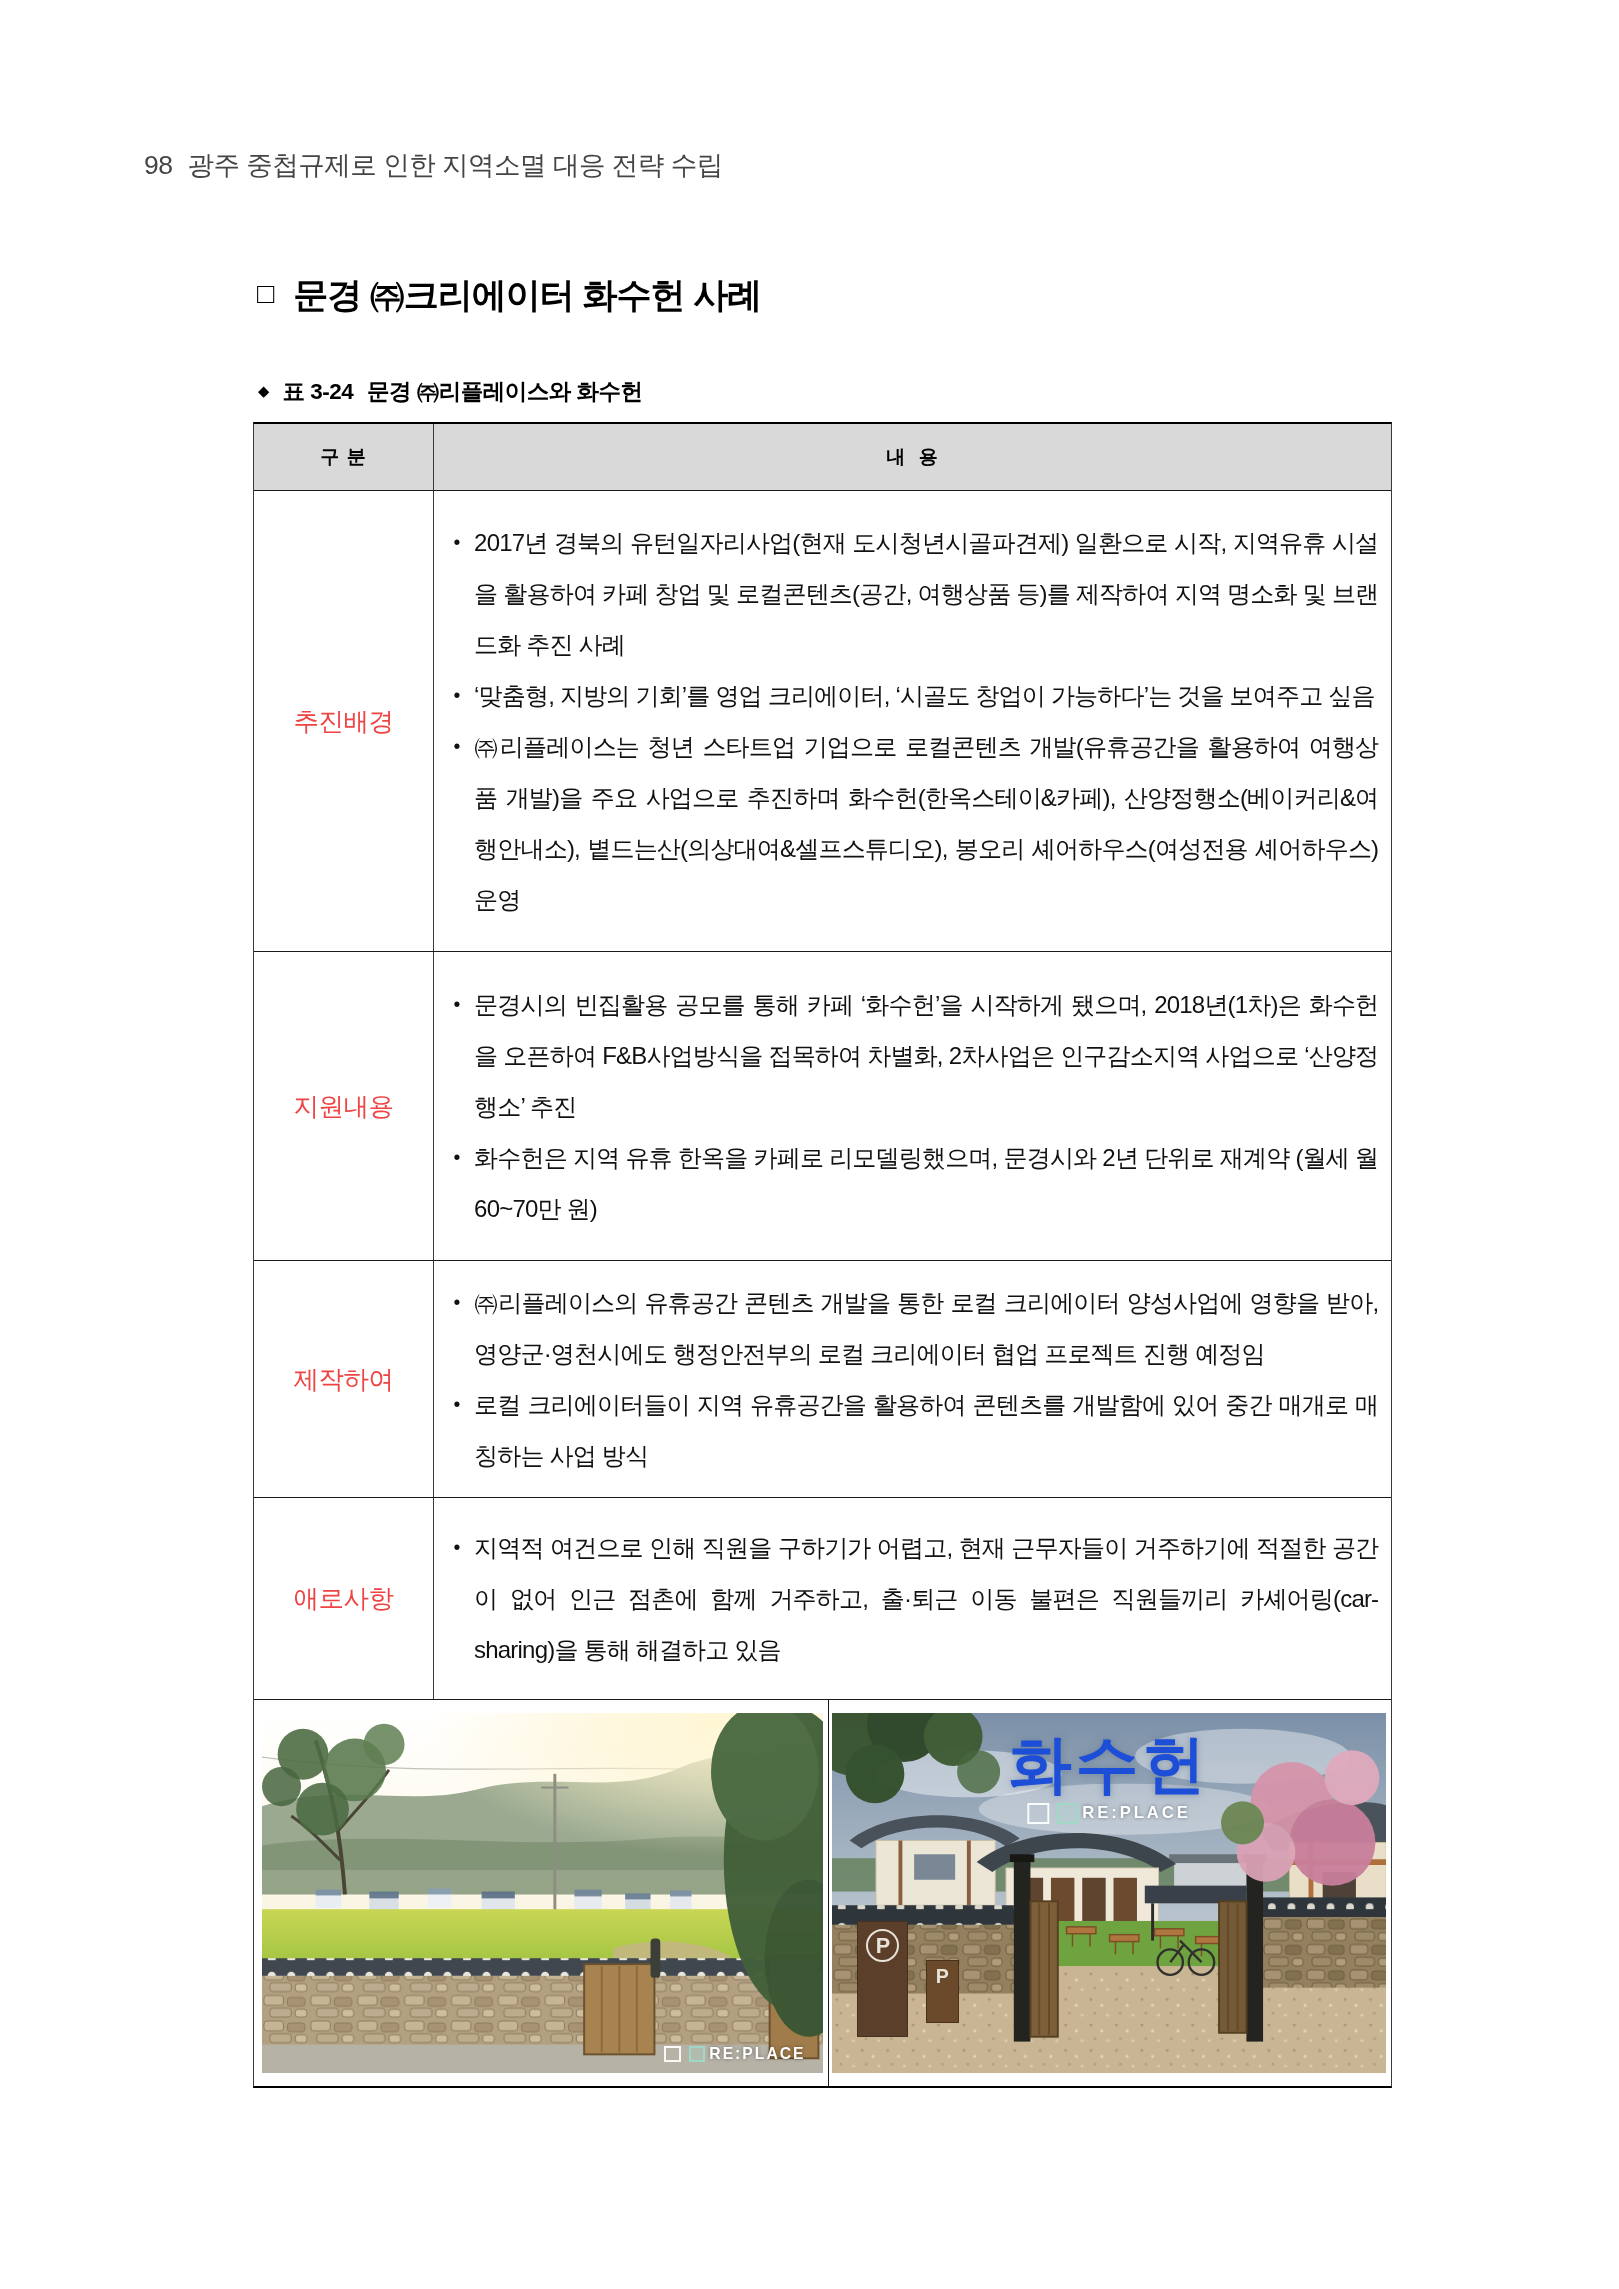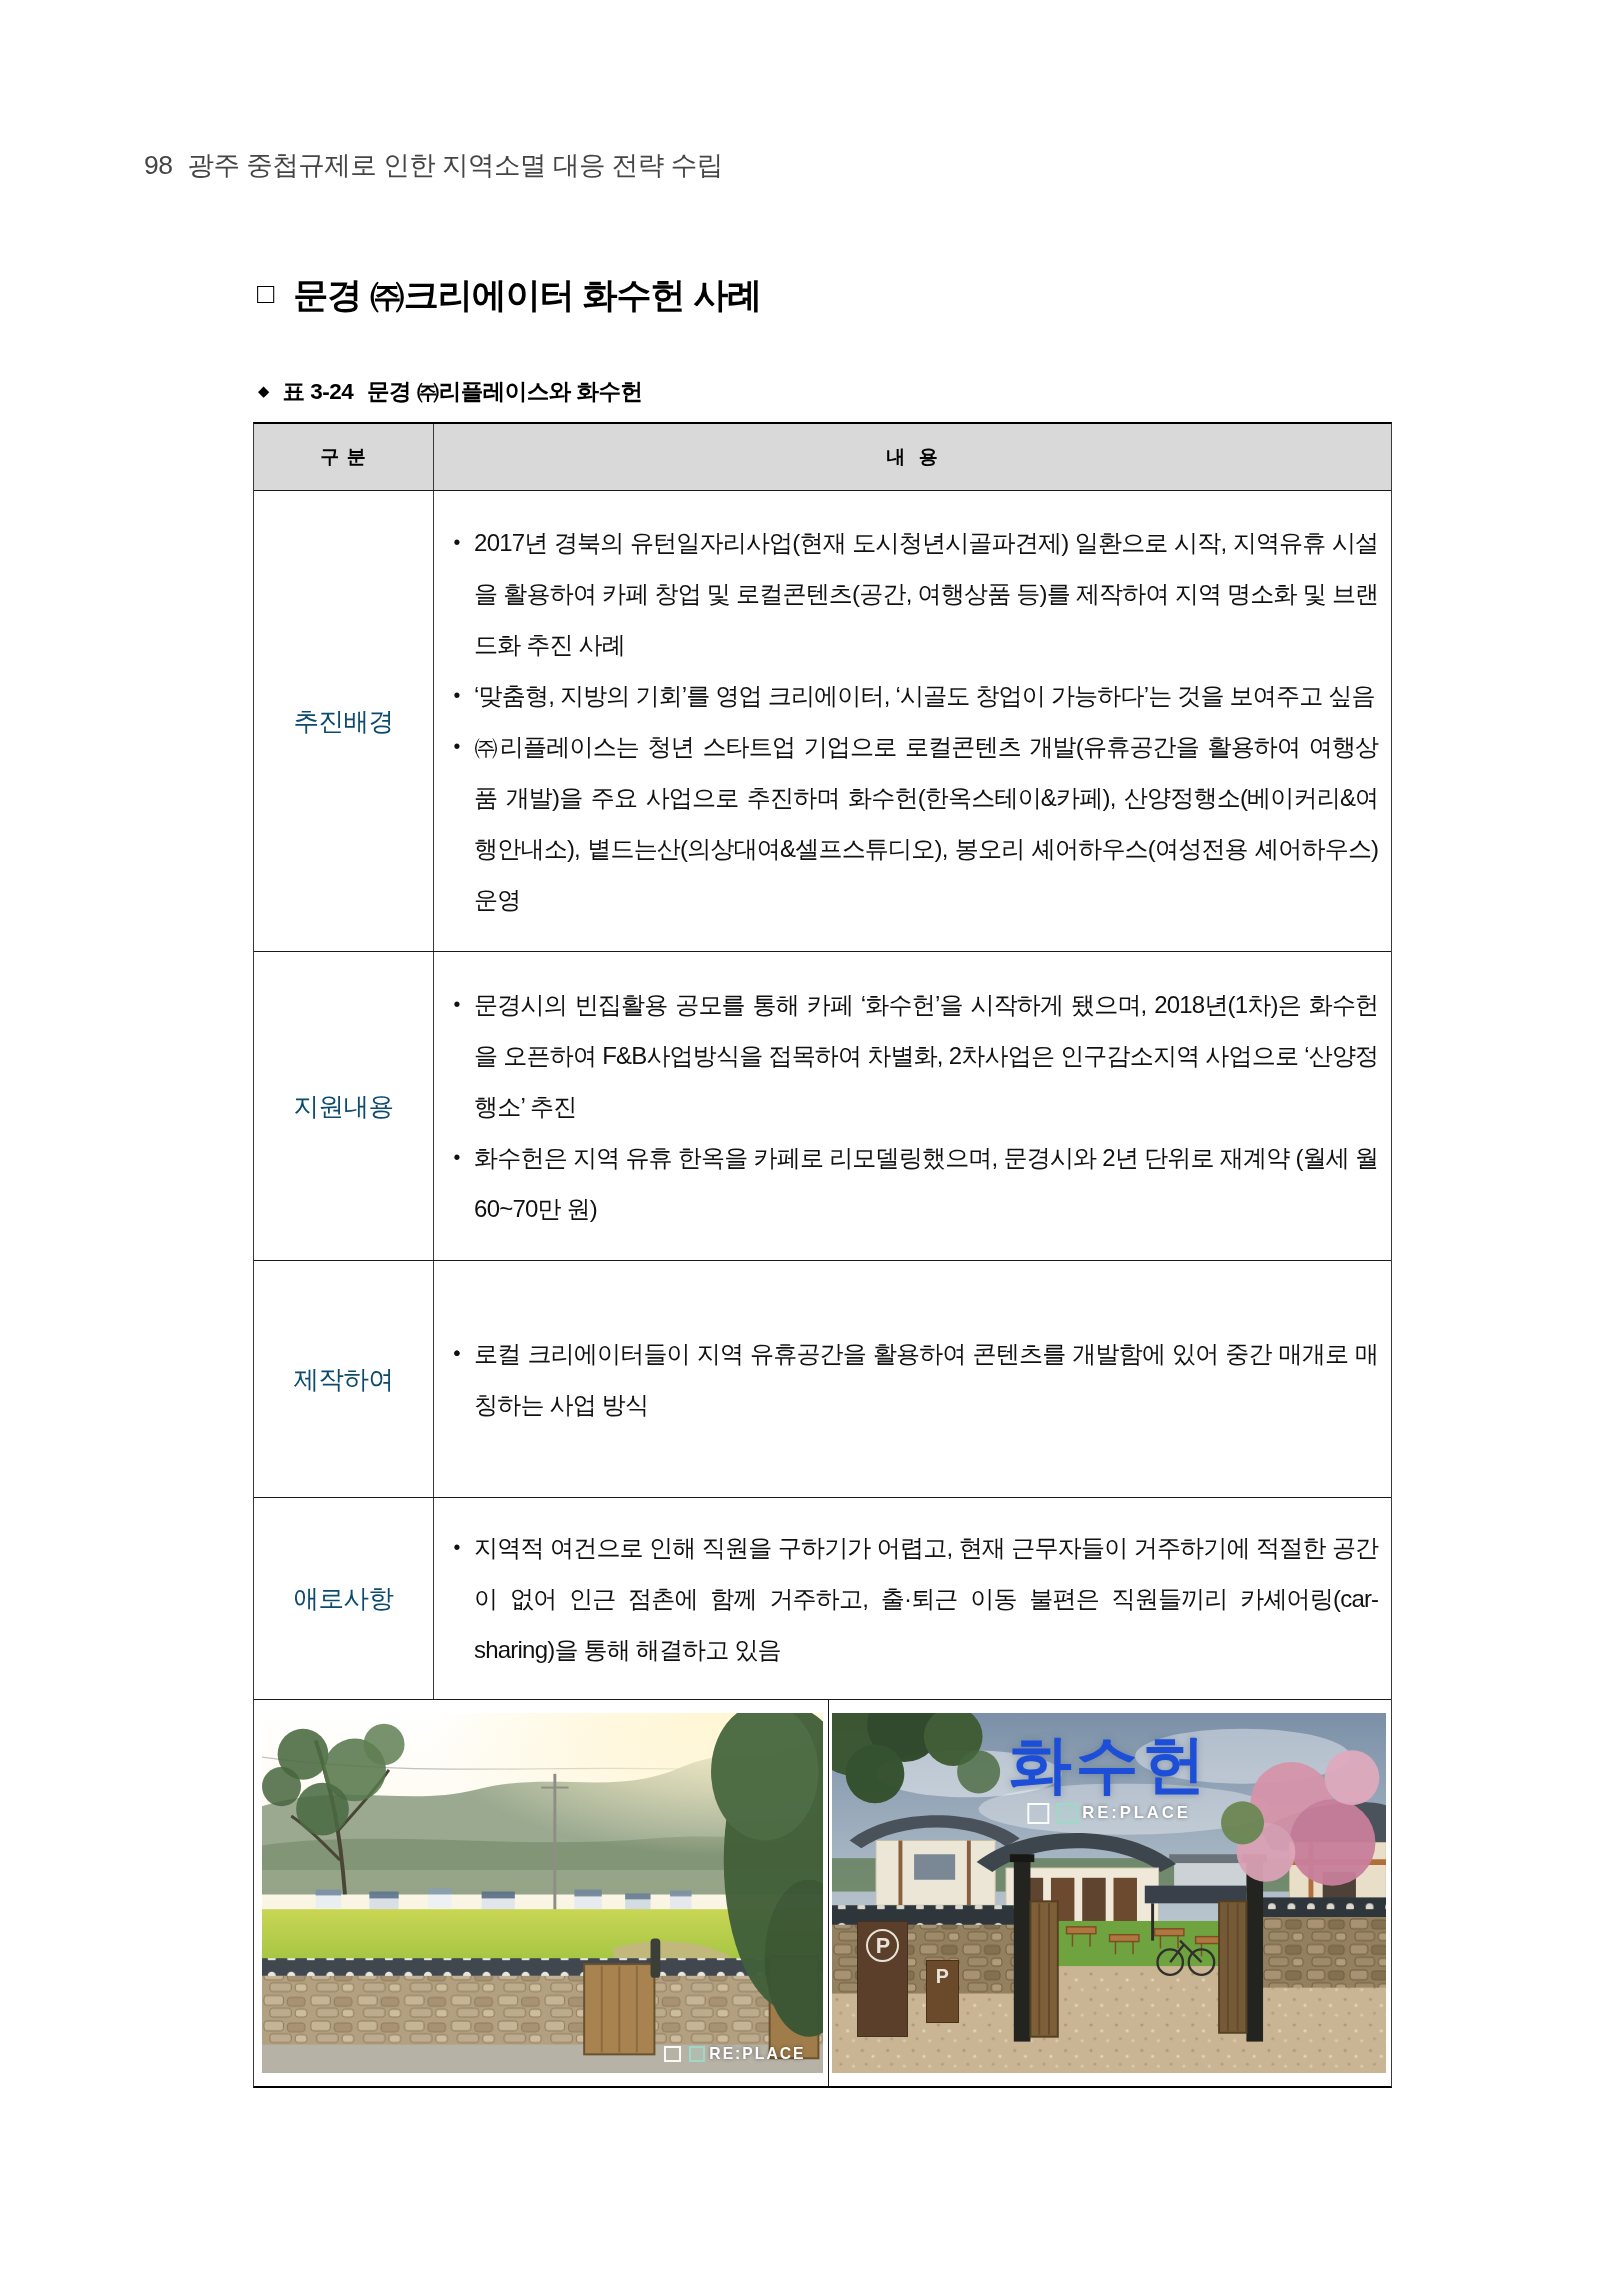--- a/index.html
+++ b/index.html
@@ -43,21 +43,21 @@
   }
   .t-row { display: flex; border-bottom: 1px solid #1a1a1a; }
   .t-row:last-child { border-bottom: none; }
   .thead { height: 67px; background: #d9d9d9; }
   .th { display:flex; align-items:center; justify-content:center;
         font-weight:bold; font-size:19px; color:#000; white-space:pre; letter-spacing:1px; }
   .col-cat { width: 180px; border-right: 1px solid #3a3a3a; flex: none; }
   .col-body { flex: 1; }
   .row-label { width:180px; flex:none; border-right:1px solid #3a3a3a;
         display:flex; align-items:center; justify-content:center;
-        font-size:25.5px; color:#0c4a6e; letter-spacing:-0.5px; }
+        font-size:25.5px; color:#ef4444; letter-spacing:-0.5px; }
   .row-content { flex:1; display:flex; flex-direction:column; justify-content:center;
         padding: 9.8px 12.7px 9.8px 12.7px; }
   .bullet { position:relative; padding-left:27.4px; text-align:justify;
         font-size:24px; line-height:51px; color:#111; letter-spacing:-0.8px; }
   .bullet .dot { position:absolute; left:6.9px; top:0; font-size:19.6px; }
   .r1 { height: 461px; } .r2 { height: 309px; } .r3 { height: 237px; } .r4 { height: 202px; }
   
   .photo-row { height: 386px; }
   .photo-cell { position:relative; overflow:hidden; }
   .photo-cell-left { width: 575px; flex:none; border-right:1px solid #1a1a1a; padding:12.7px 4.9px 13.7px 7.8px; }
@@ -133,21 +133,21 @@
       <div class="row-label">지원내용</div>
       <div class="row-content">
         <div class="bullet"><span class="dot">•</span><span>문경시의 빈집활용 공모를 통해 카페 ‘화수헌’을 시작하게 됐으며, 2018년(1차)은 화수헌을 오픈하여 F&amp;B사업방식을 접목하여 차별화, 2차사업은 인구감소지역 사업으로 ‘산양정행소’ 추진</span></div>
         <div class="bullet"><span class="dot">•</span><span>화수헌은 지역 유휴 한옥을 카페로 리모델링했으며, 문경시와 2년 단위로 재계약 (월세 월 60~70만 원)</span></div>
       </div>
     </div>
 
     <div class="t-row r3">
       <div class="row-label">제작하여</div>
       <div class="row-content">
-        <div class="bullet"><span class="dot">•</span></div>
+        <div class="bullet"><span class="dot">•</span><span>㈜리플레이스의 유휴공간 콘텐츠 개발을 통한 로컬 크리에이터 양성사업에 영향을 받아, 영양군·영천시에도 행정안전부의 로컬 크리에이터 협업 프로젝트 진행 예정임</span></div>
         <div class="bullet"><span class="dot">•</span><span>로컬 크리에이터들이 지역 유휴공간을 활용하여 콘텐츠를 개발함에 있어 중간 매개로 매칭하는 사업 방식</span></div>
       </div>
     </div>
 
     <div class="t-row r4">
       <div class="row-label">애로사항</div>
       <div class="row-content">
         <div class="bullet"><span class="dot">•</span><span>지역적 여건으로 인해 직원을 구하기가 어렵고, 현재 근무자들이 거주하기에 적절한 공간이 없어 인근 점촌에 함께 거주하고, 출·퇴근 이동 불편은 직원들끼리 카셰어링(car-sharing)을 통해 해결하고 있음</span></div>
       </div>
     </div>

